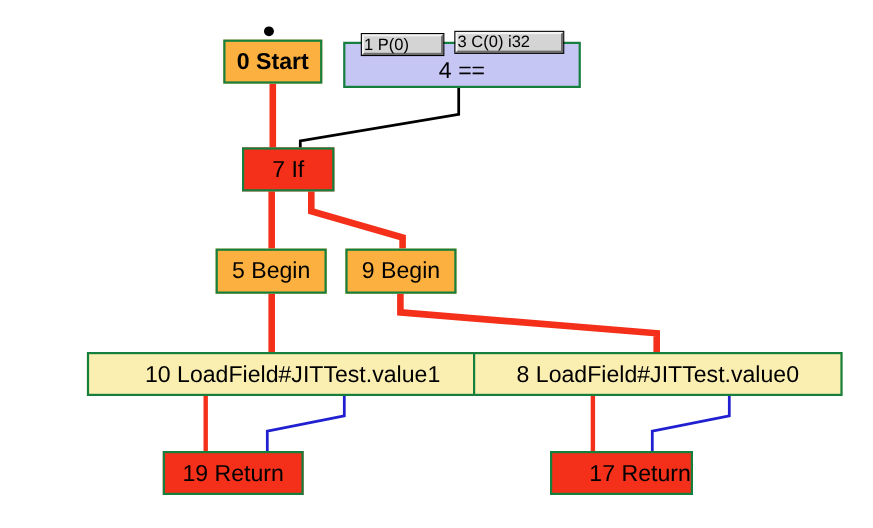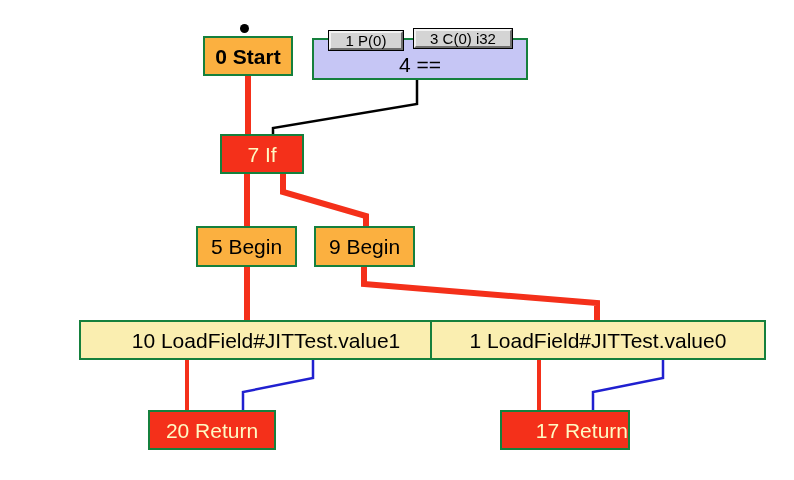--- a/index.html
+++ b/index.html
@@ -43,21 +43,21 @@
 
   .node-start {
     background: #fbb040;
     color: #000000;
     font-weight: bold;
     font-size: 21px;
   }
 
   .node-if, .node-return {
     background: #f4301a;
-    color: #fef9c3;
+    color: #000000;
     font-weight: normal;
     font-size: 21px;
   }
 
   .node-begin {
     background: #fbb040;
     color: #000000;
     font-size: 21px;
   }
 
@@ -90,21 +90,21 @@
     background: #d4d4d4;
     border-top: 2px solid #f2f2f2;
     border-left: 2px solid #f2f2f2;
     border-right: 2px solid #6e6e6e;
     border-bottom: 2px solid #6e6e6e;
     outline: 1px solid #000000;
     font-size: 15px;
     color: #000000;
     display: flex;
     align-items: center;
-    justify-content: center;
+    justify-content: flex-start;
     white-space: nowrap;
     line-height: 1;
   }
 </style>
 </head>
 <body>
 
 <div id="graph-canvas">
 
   <svg id="edge-layer" viewBox="0 0 794 480">
@@ -154,24 +154,24 @@
 
   <div class="node node-begin" style="left:314px; top:226px; width:101px; height:41px;">
     <span>9 Begin</span>
   </div>
 
   <div class="node node-loadfield" style="left:79px; top:320px; width:374px; height:40px;">
     <span>10 LoadField#JITTest.value1</span>
   </div>
 
   <div class="node node-loadfield" style="left:430px; top:320px; width:336px; height:40px;">
-    <span>1 LoadField#JITTest.value0</span>
+    <span>8 LoadField#JITTest.value0</span>
   </div>
 
   <div class="node node-return" style="left:148px; top:410px; width:128px; height:40px;">
-    <span>20 Return</span>
+    <span>19 Return</span>
   </div>
 
   <div class="node node-return" style="left:500px; top:410px; width:130px; height:40px;justify-content:flex-end;">
     <span>17 Return</span>
   </div>
 
 </div>
 
 </body></html>

